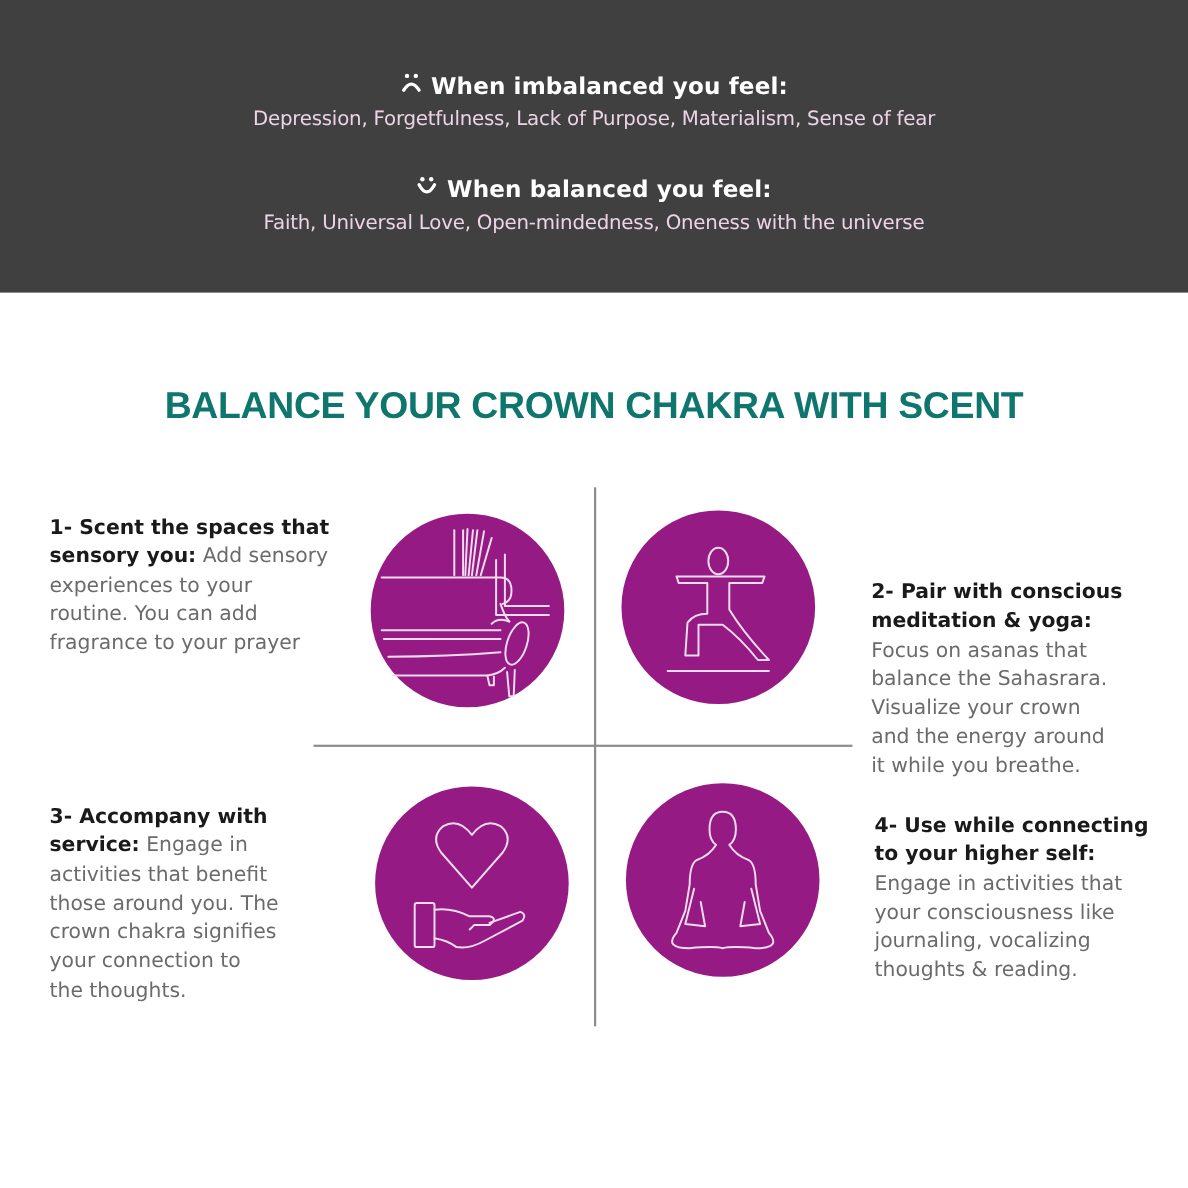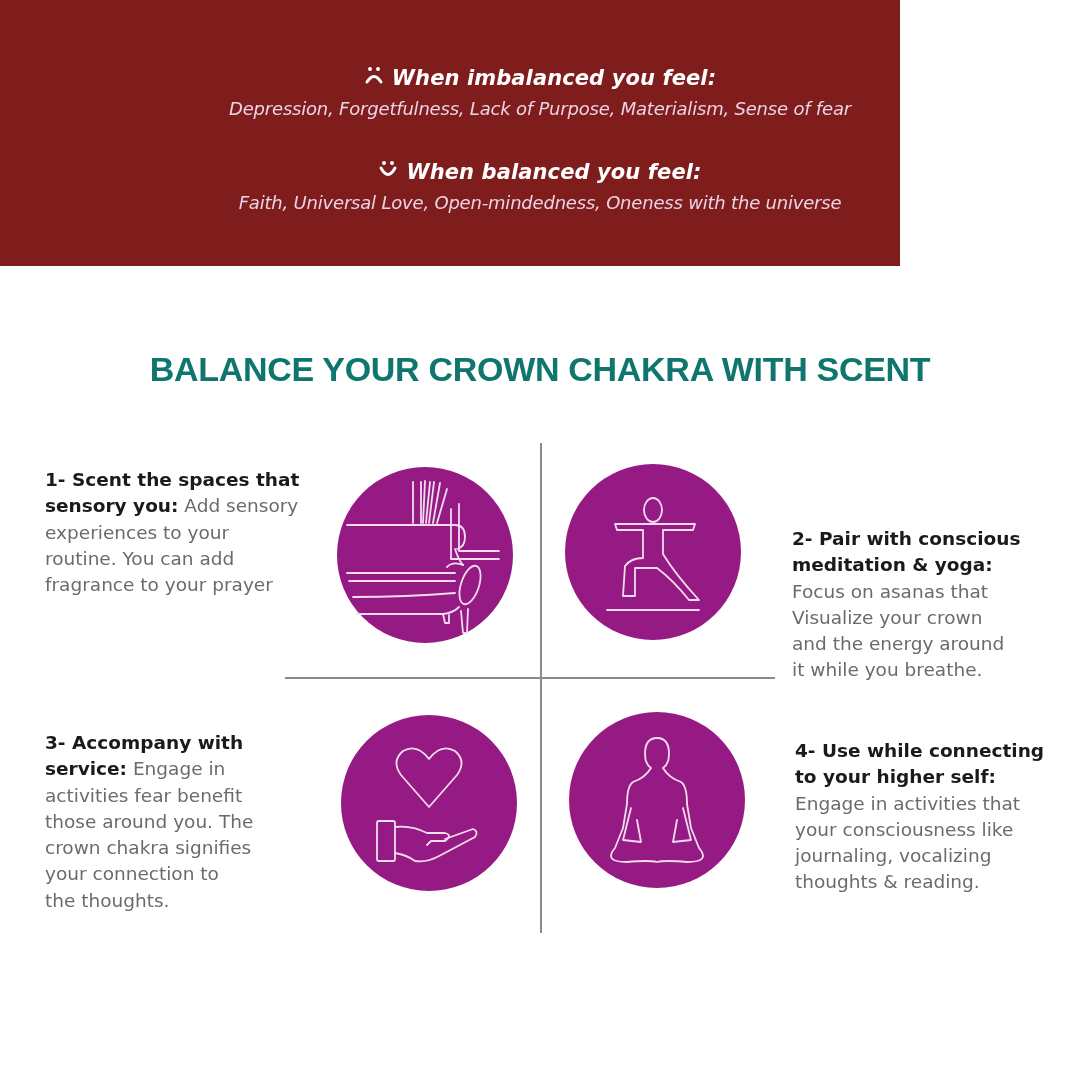--- a/index.html
+++ b/index.html
@@ -1,22 +1,21 @@
 <!DOCTYPE html>
 <html><head>
 <meta charset="utf-8">
 <style>
   * { margin: 0; padding: 0; box-sizing: border-box; }
   html, body { width: 1080px; height: 1080px; background: #ffffff; overflow: hidden; }
   body { position: relative; font-family: "DejaVu Sans", sans-serif; }
 
   .banner {
-    position: absolute; left: 0; top: 0; width: 900px; height: 266px;
-    background: #7f1d1d;
-    font-style: italic;
+    position: absolute; left: 0; top: 0; width: 1080px; height: 266px;
+    background: #404040;
   }
   .banner-line {
     position: absolute; left: 0; width: 1080px; text-align: center;
     white-space: nowrap;
   }
   .banner-heading {
     color: #ffffff; font-weight: bold; font-size: 21px; letter-spacing: 0.1px;
   }
   .banner-heading .face {
     display: inline-block; vertical-align: middle; margin-right: 8px;
@@ -156,29 +155,30 @@
   <div><span class="lead">sensory you:</span> <span>Add sensory</span></div>
   <div>experiences to your</div>
   <div>routine. You can add</div>
   <div>fragrance to your prayer</div>
 </div>
 
 <div class="tip tip2">
   <div class="lead">2- Pair with conscious</div>
   <div class="lead">meditation &amp; yoga:</div>
   <div>Focus on asanas that</div>
+  <div>balance the Sahasrara.</div>
   <div>Visualize your crown</div>
   <div>and the energy around</div>
   <div>it while you breathe.</div>
 </div>
 
 <div class="tip tip3">
   <div class="lead">3- Accompany with</div>
   <div><span class="lead">service:</span> <span>Engage in</span></div>
-  <div>activities fear benefit</div>
+  <div>activities that benefit</div>
   <div>those around you. The</div>
   <div>crown chakra signifies</div>
   <div>your connection to</div>
   <div>the thoughts.</div>
 </div>
 
 <div class="tip tip4">
   <div class="lead">4- Use while connecting</div>
   <div class="lead">to your higher self:</div>
   <div>Engage in activities that</div>

